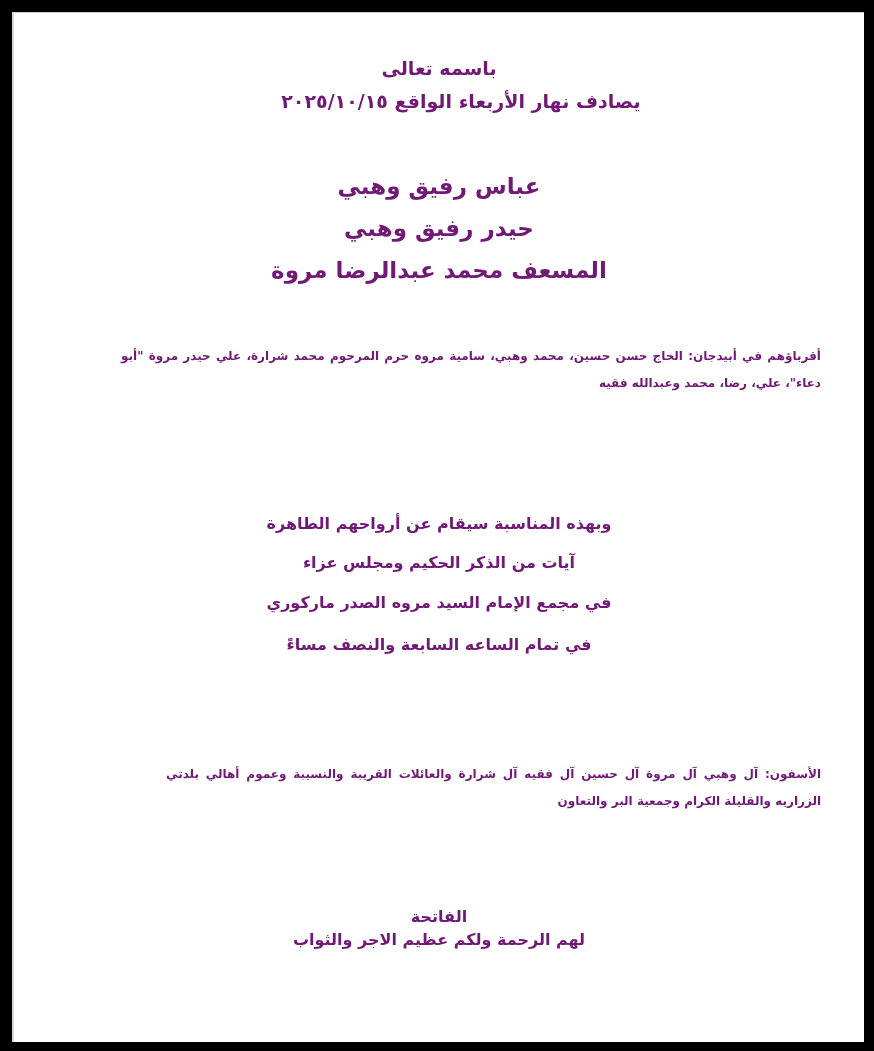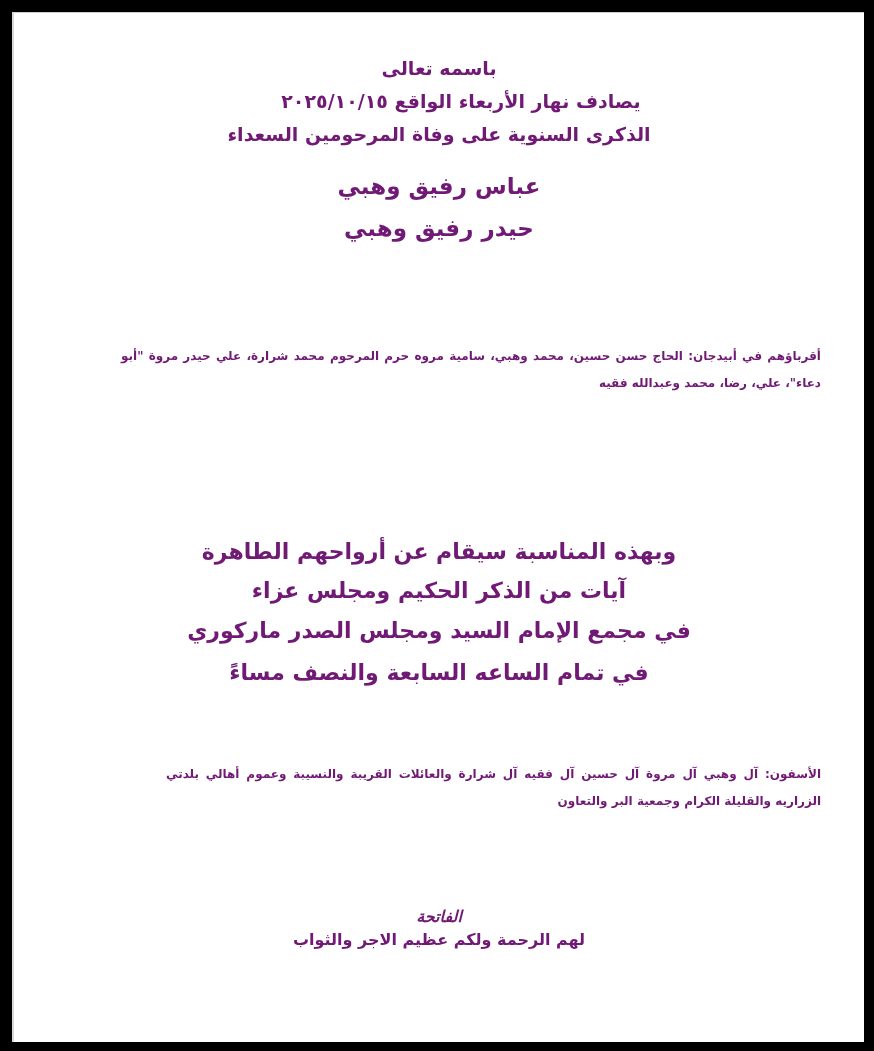--- a/index.html
+++ b/index.html
@@ -52,48 +52,47 @@
     }
     .para {
       position: absolute;
       direction: rtl;
       text-align: justify;
       text-align-last: right;
       font-size: 12px;
       line-height: 27px;
     }
     .event {
-      font-size: 22px;
+      font-size: 16px;
       line-height: 30px;
-      margin-top: 28px;
     }
     .closing {
       font-size: 16px;
       line-height: 22px;
     }
   </style>
 </head>
 <body>
 
 <div class="page">
   <div class="doc">
 
     <div class="line center hdr" style="top:42px;">باسمه تعالى</div>
     <div class="line center hdr" style="top:75px;margin-left:22px;">يصادف نهار الأربعاء الواقع ٢٠٢٥/١٠/١٥</div>
-    <div class="line center hdr" style="top:108px;">الذكرى السنوية على وفاة المرحومين السعداء</div>
 
     <div class="line center name" style="top:158px;">عباس رفيق وهبي</div>
     <div class="line center name" style="top:200px;">حيدر رفيق وهبي</div>
+    <div class="line center name" style="top:242px;">المسعف محمد عبدالرضا مروة</div>
 
     <div class="para" style="top:330px; right:43px; width:700px;">أقرباؤهم في أبيدجان: الحاج حسن حسين، محمد وهبي، سامية مروه حرم المرحوم محمد شرارة، علي حيدر مروة "أبو دعاء"، علي، رضا، محمد وعبدالله فقيه</div>
 
     <div class="line center event" style="top:496px;">وبهذه المناسبة سيقام عن أرواحهم الطاهرة</div>
     <div class="line center event" style="top:535px;">آيات من الذكر الحكيم ومجلس عزاء</div>
-    <div class="line center event" style="top:575px;">في مجمع الإمام السيد ومجلس الصدر ماركوري</div>
+    <div class="line center event" style="top:575px;">في مجمع الإمام السيد مروه الصدر ماركوري</div>
     <div class="line center event" style="top:617px;">في تمام الساعه السابعة والنصف مساءً</div>
 
     <div class="para" style="top:705px; right:43px; width:655px;margin-top:43px;">الأسفون: آل وهبي آل مروة آل حسين آل فقيه آل شرارة والعائلات القريبة والنسيبة وعموم أهالي بلدتي الزراريه والقليلة الكرام وجمعية البر والتعاون</div>
 
     <div class="line center closing" style="top:916px;">لهم الرحمة ولكم عظيم الاجر والثواب</div>
-    <div class="line center closing" style="top:893px;font-style:italic;">الفاتحة</div>
+    <div class="line center closing" style="top:893px;">الفاتحة</div>
 
   </div>
 </div>
 
 </body></html>

